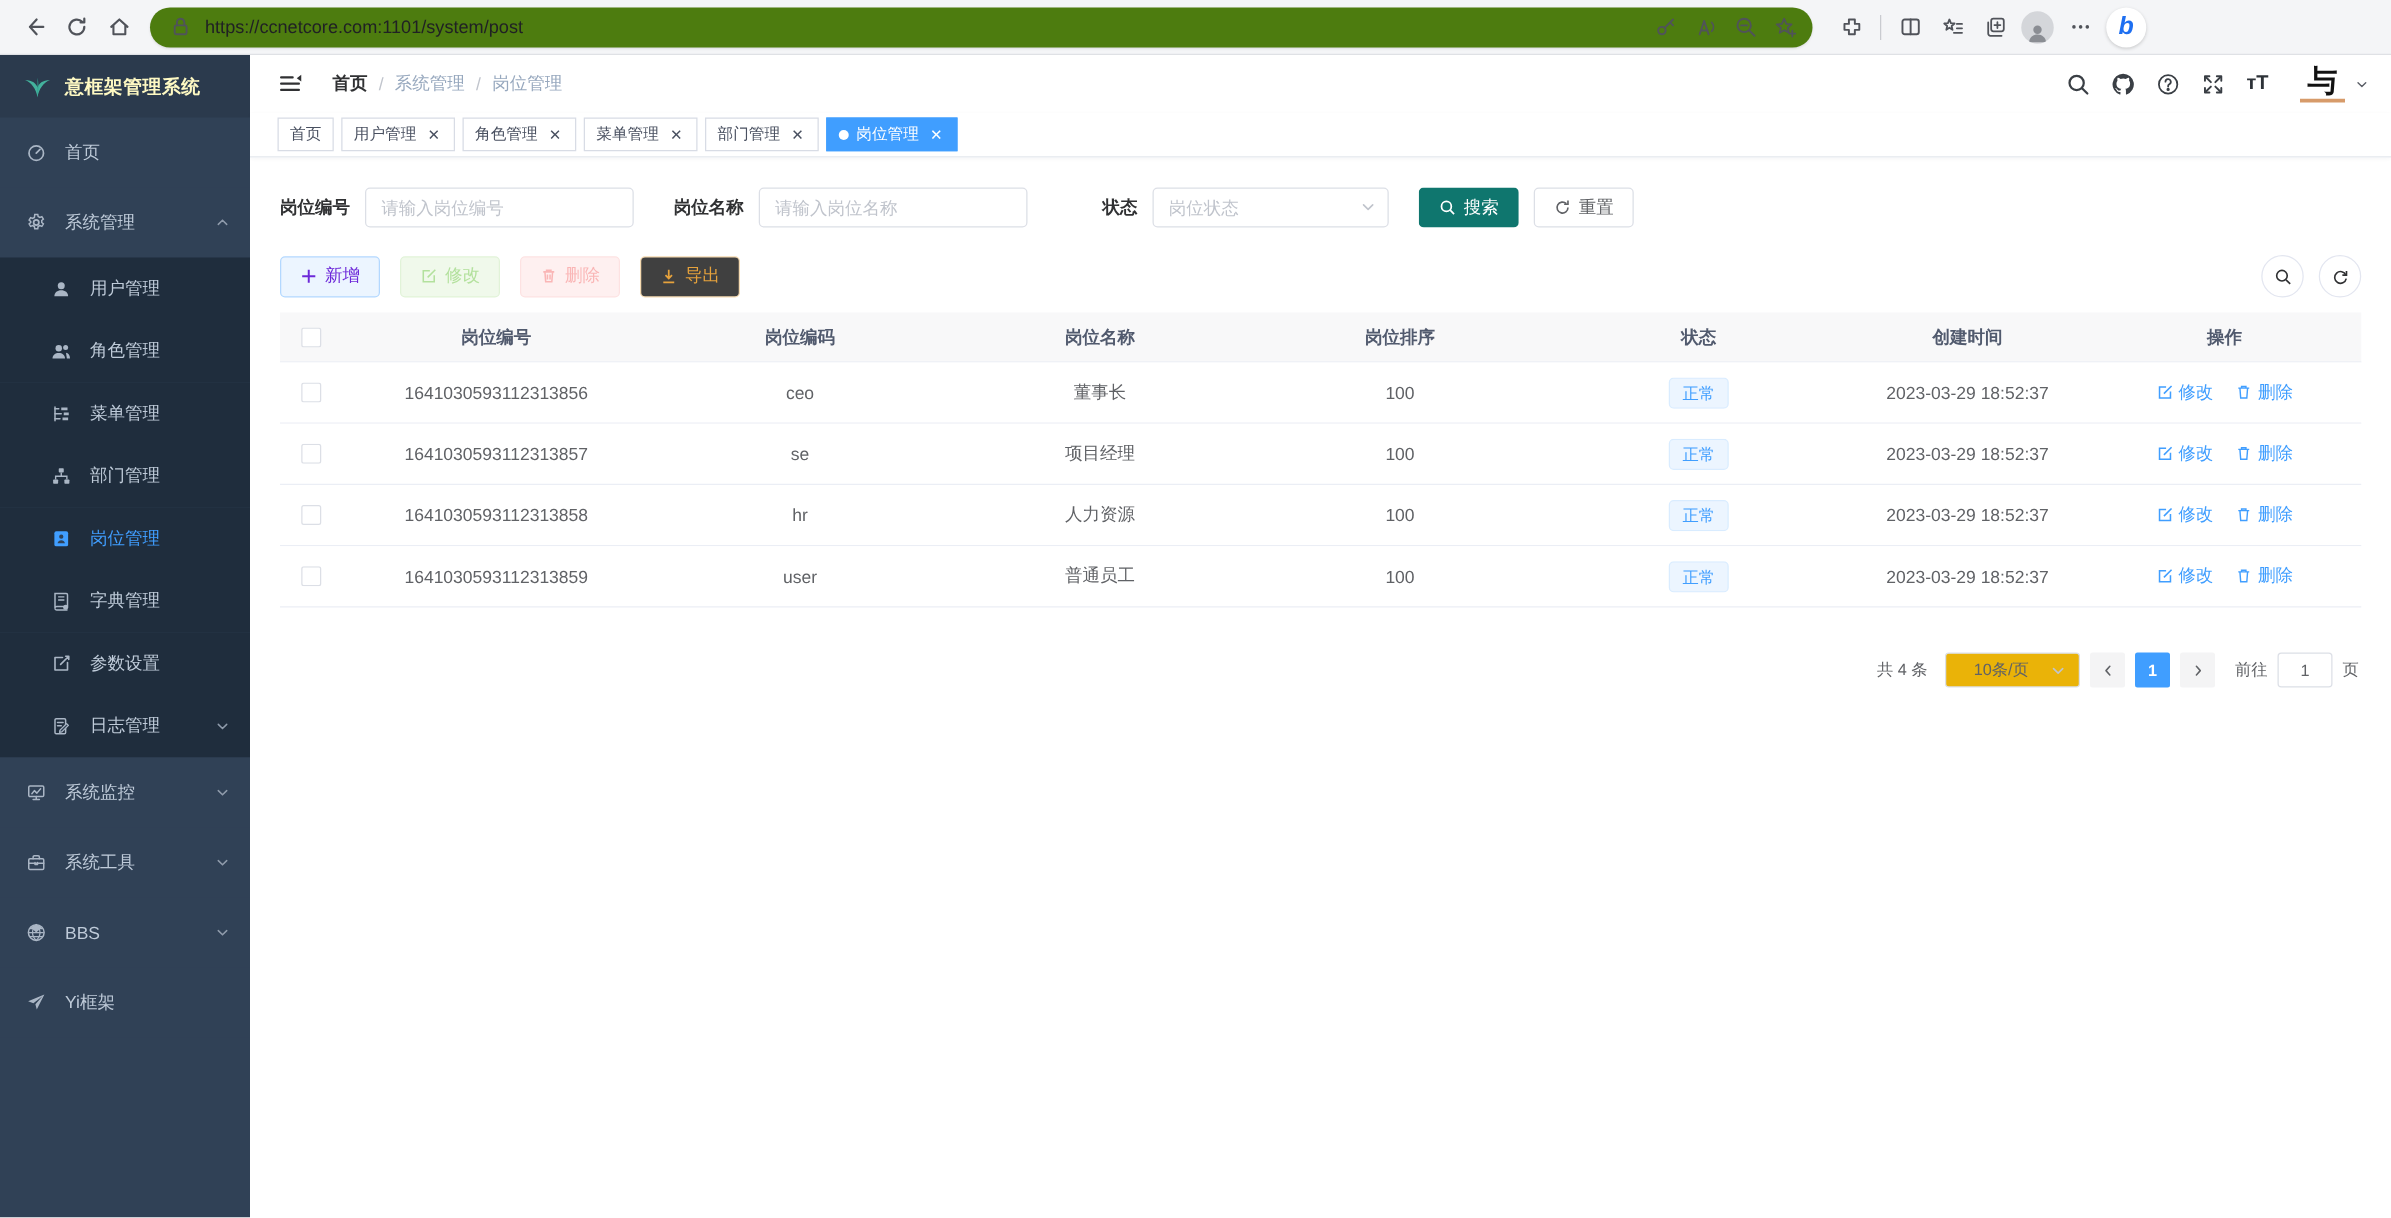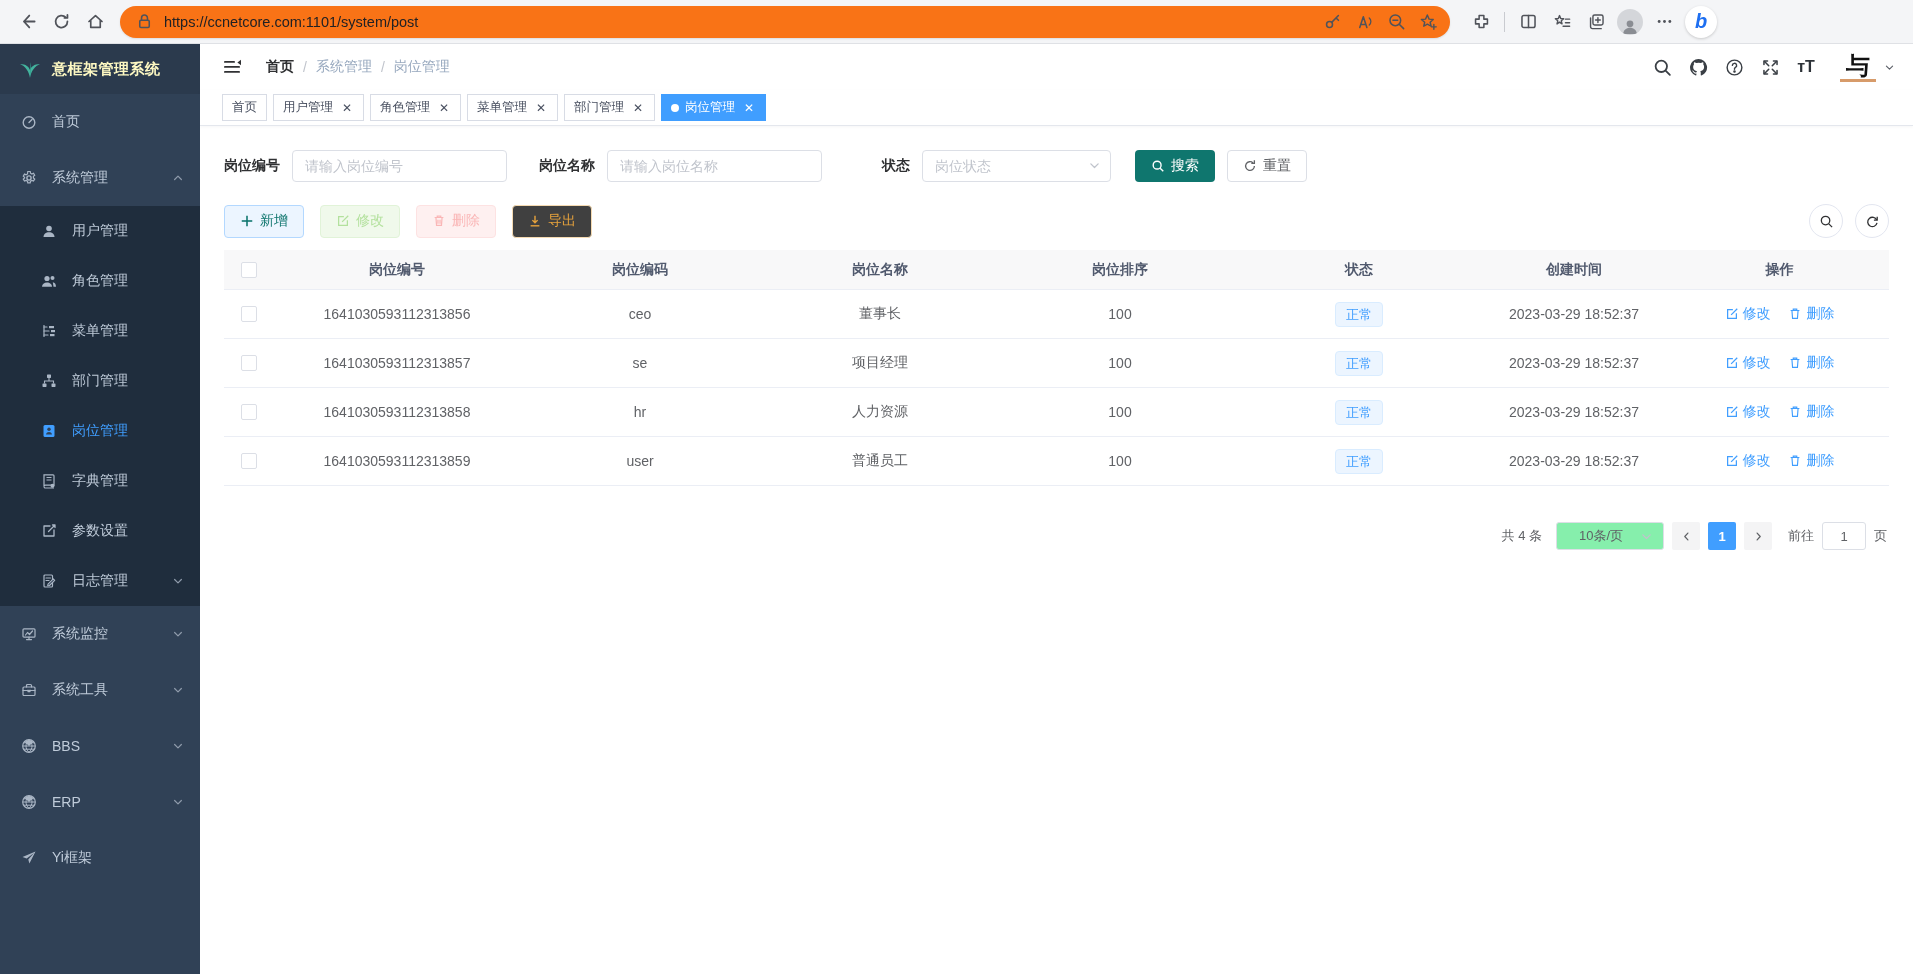--- a/index.html
+++ b/index.html
@@ -2,21 +2,21 @@
 <html><head>
 <meta charset="utf-8">
 <style>
   * { box-sizing: border-box; margin: 0; padding: 0; }
   html,body { width:1913px; height:974px; overflow:hidden; font-family:"Liberation Sans","DejaVu Sans",sans-serif; background:#fff; }
 
   
   .browser-bar { height:44px; background:#f4f5f7; border-bottom:1px solid #dfe1e5; display:flex; align-items:center; padding:0 10px; }
   .b-icon { width:34px; height:34px; display:flex; align-items:center; justify-content:center; color:#50535a; flex:0 0 auto; border-radius:6px; cursor:pointer; }
   .b-icon svg { width:19px; height:19px; }
-  .url-pill { flex:0 0 auto; width:1330px; height:32px; margin-left:8px; background:#f97316; border-radius:16px; box-shadow:0 1px 2px rgba(0,0,0,.10); display:flex; align-items:center; padding:0 6px 0 14px; }
+  .url-pill { flex:0 0 auto; width:1330px; height:32px; margin-left:8px; background:#4d7c0f; border-radius:16px; box-shadow:0 1px 2px rgba(0,0,0,.10); display:flex; align-items:center; padding:0 6px 0 14px; }
   .url-text { flex:1; font-size:14.5px; color:#202124; margin-left:10px; white-space:nowrap; overflow:hidden; }
   .pill-icons { display:flex; align-items:center; }
   .pill-icons .b-icon { width:32px; height:30px; }
   .chrome-right { display:flex; align-items:center; margin-left:14px; }
   .v-divider { width:1px; height:20px; background:#c9cbd0; margin:0 6px; }
   .avatar-circle { width:26px; height:26px; border-radius:50%; background:#d4d6da; display:flex; align-items:flex-end; justify-content:center; overflow:hidden; }
   .avatar-circle svg { width:18px; height:18px; color:#8a8d93; }
   .bing-circle { width:32px; height:32px; border-radius:50%; background:#fff; box-shadow:0 1px 3px rgba(0,0,0,.18); display:flex; align-items:center; justify-content:center; font-weight:bold; font-size:20px; color:#1e6ff1; font-style:italic; }
 
   
@@ -77,21 +77,21 @@
   .sel-arrow { position:absolute; right:10px; top:9px; color:#c0c4cc; display:flex; }
   .sel-arrow svg { width:13px; height:13px; }
   .f-status { margin-left:28px; }
   .btn { height:32px; display:inline-flex; align-items:center; justify-content:center; border-radius:4px; font-size:14px; cursor:pointer; border:1px solid transparent; padding:0 15px; white-space:nowrap; font-family:inherit; }
   .btn svg { width:14px; height:14px; margin-right:6px; }
   .btn-search { background:#0f766e; color:#fff; margin-left:24px; }
   .btn-reset { background:#fff; border-color:#dcdfe6; color:#606266; margin-left:12px; }
 
   .toolbar-row { display:flex; align-items:center; margin-top:22px; }
   .btn-plain { height:33px; }
-  .btn-add    { background:#ecf5ff; border-color:#b3d8ff; color:#0f766e; }
+  .btn-add    { background:#ecf5ff; border-color:#b3d8ff; color:#6d28d9; }
   .btn-modify { background:#f0f9eb; border-color:#e1f3d8; color:#b3e19d; cursor:not-allowed; margin-left:16px; }
   .btn-remove { background:#fef0f0; border-color:#fde2e2; color:#fab6b6; cursor:not-allowed; margin-left:16px; }
   .btn-export { background:#404040; border-color:#f5dab1; color:#e6a23c; margin-left:16px; }
   .tool-right { margin-left:auto; display:flex; }
   .circle-btn { width:34px; height:34px; border-radius:50%; border:1px solid #e3e6f0; background:#fff; display:flex; align-items:center; justify-content:center; color:#303133; cursor:pointer; margin-left:12px; }
   .circle-btn svg { width:15px; height:15px; }
 
   
   .post-table { margin-top:12px; width:100%; font-size:14px; color:#606266; }
   .t-row { display:flex; align-items:center; border-bottom:1px solid #ebeef5; }
@@ -108,21 +108,21 @@
   .c7 { flex:1; }
   .checkbox { width:16px; height:16px; border:1px solid #dcdfe6; border-radius:2px; background:#fff; cursor:pointer; }
   .tag-normal { display:inline-block; height:25px; line-height:23px; padding:0 10px; background:#ecf5ff; border:1px solid #d9ecff; border-radius:4px; color:#409eff; font-size:13px; }
   .op-link { color:#409eff; display:inline-flex; align-items:center; cursor:pointer; font-size:14px; }
   .op-link svg { width:14px; height:14px; margin-right:4px; }
   .op-link + .op-link { margin-left:14px; }
 
   
   .pagination { display:flex; align-items:center; justify-content:flex-end; margin-top:36px; font-size:13px; color:#606266; padding-right:2px; }
   .pg-total { margin-right:14px; }
-  .pg-size { position:relative; width:108px; height:28px; border:1px solid #dcdfe6; border-radius:3px; display:flex; align-items:center; justify-content:center; cursor:pointer; background:#86efac; }
+  .pg-size { position:relative; width:108px; height:28px; border:1px solid #dcdfe6; border-radius:3px; display:flex; align-items:center; justify-content:center; cursor:pointer; background:#eab308; }
   .pg-size .sel-arrow { top:7px; }
   .pg-btn { width:28px; height:28px; background:#f4f4f5; border-radius:2px; display:flex; align-items:center; justify-content:center; color:#606266; cursor:pointer; margin-left:8px; }
   .pg-btn svg { width:11px; height:11px; }
   .pg-num { width:28px; height:28px; margin-left:8px; background:#409eff; color:#fff; border-radius:2px; display:flex; align-items:center; justify-content:center; font-weight:bold; cursor:pointer; }
   .pg-goto { margin-left:16px; }
   .pg-input { width:44px; height:28px; border:1px solid #dcdfe6; border-radius:3px; text-align:center; font-size:13px; color:#606266; margin:0 8px; outline:none; font-family:inherit; }
 </style>
 </head>
 <body>
 
@@ -398,36 +398,20 @@
     <span class="mi-label">BBS</span>
     <span class="mi-chevron">
             <svg viewBox="0 0 16 16" fill="none" stroke="currentColor" stroke-width="1.6" stroke-linecap="round" stroke-linejoin="round">
               <path d="M3.5 6 8 10.5 12.5 6"></path>
             </svg>
           </span>
   </div>
         <div class="menu-item top">
     <span class="mi-icon">
             <svg viewBox="0 0 16 16" fill="currentColor">
-              <circle cx="8" cy="8" r="6.3" fill="none" stroke="currentColor" stroke-width="1.2"></circle>
-              <path d="M8 1.7c-4 3.8-4 8.8 0 12.6 4-3.8 4-8.8 0-12.6z" fill="none" stroke="currentColor" stroke-width="1"></path>
-              <path d="M2 8h12M3 4.8h10M3 11.2h10" stroke="currentColor" stroke-width="1"></path>
-              <path d="M8 2a6.3 6.3 0 0 1 4.4 1.9L8 8 3.6 3.9A6.3 6.3 0 0 1 8 2z"></path>
-            </svg>
-          </span>
-    <span class="mi-label">ERP</span>
-    <span class="mi-chevron">
-            <svg viewBox="0 0 16 16" fill="none" stroke="currentColor" stroke-width="1.6" stroke-linecap="round" stroke-linejoin="round">
-              <path d="M3.5 6 8 10.5 12.5 6"></path>
-            </svg>
-          </span>
-  </div>
-        <div class="menu-item top">
-    <span class="mi-icon">
-            <svg viewBox="0 0 16 16" fill="currentColor">
               <path d="M14.5 1.5 1.5 7l4.2 1.6L13 3 7.3 9.4l1.1 4.1z"></path>
             </svg>
           </span>
     <span class="mi-label">Yi框架</span>
 
   </div>
       </nav>
   </aside>
 
   <div class="main">

